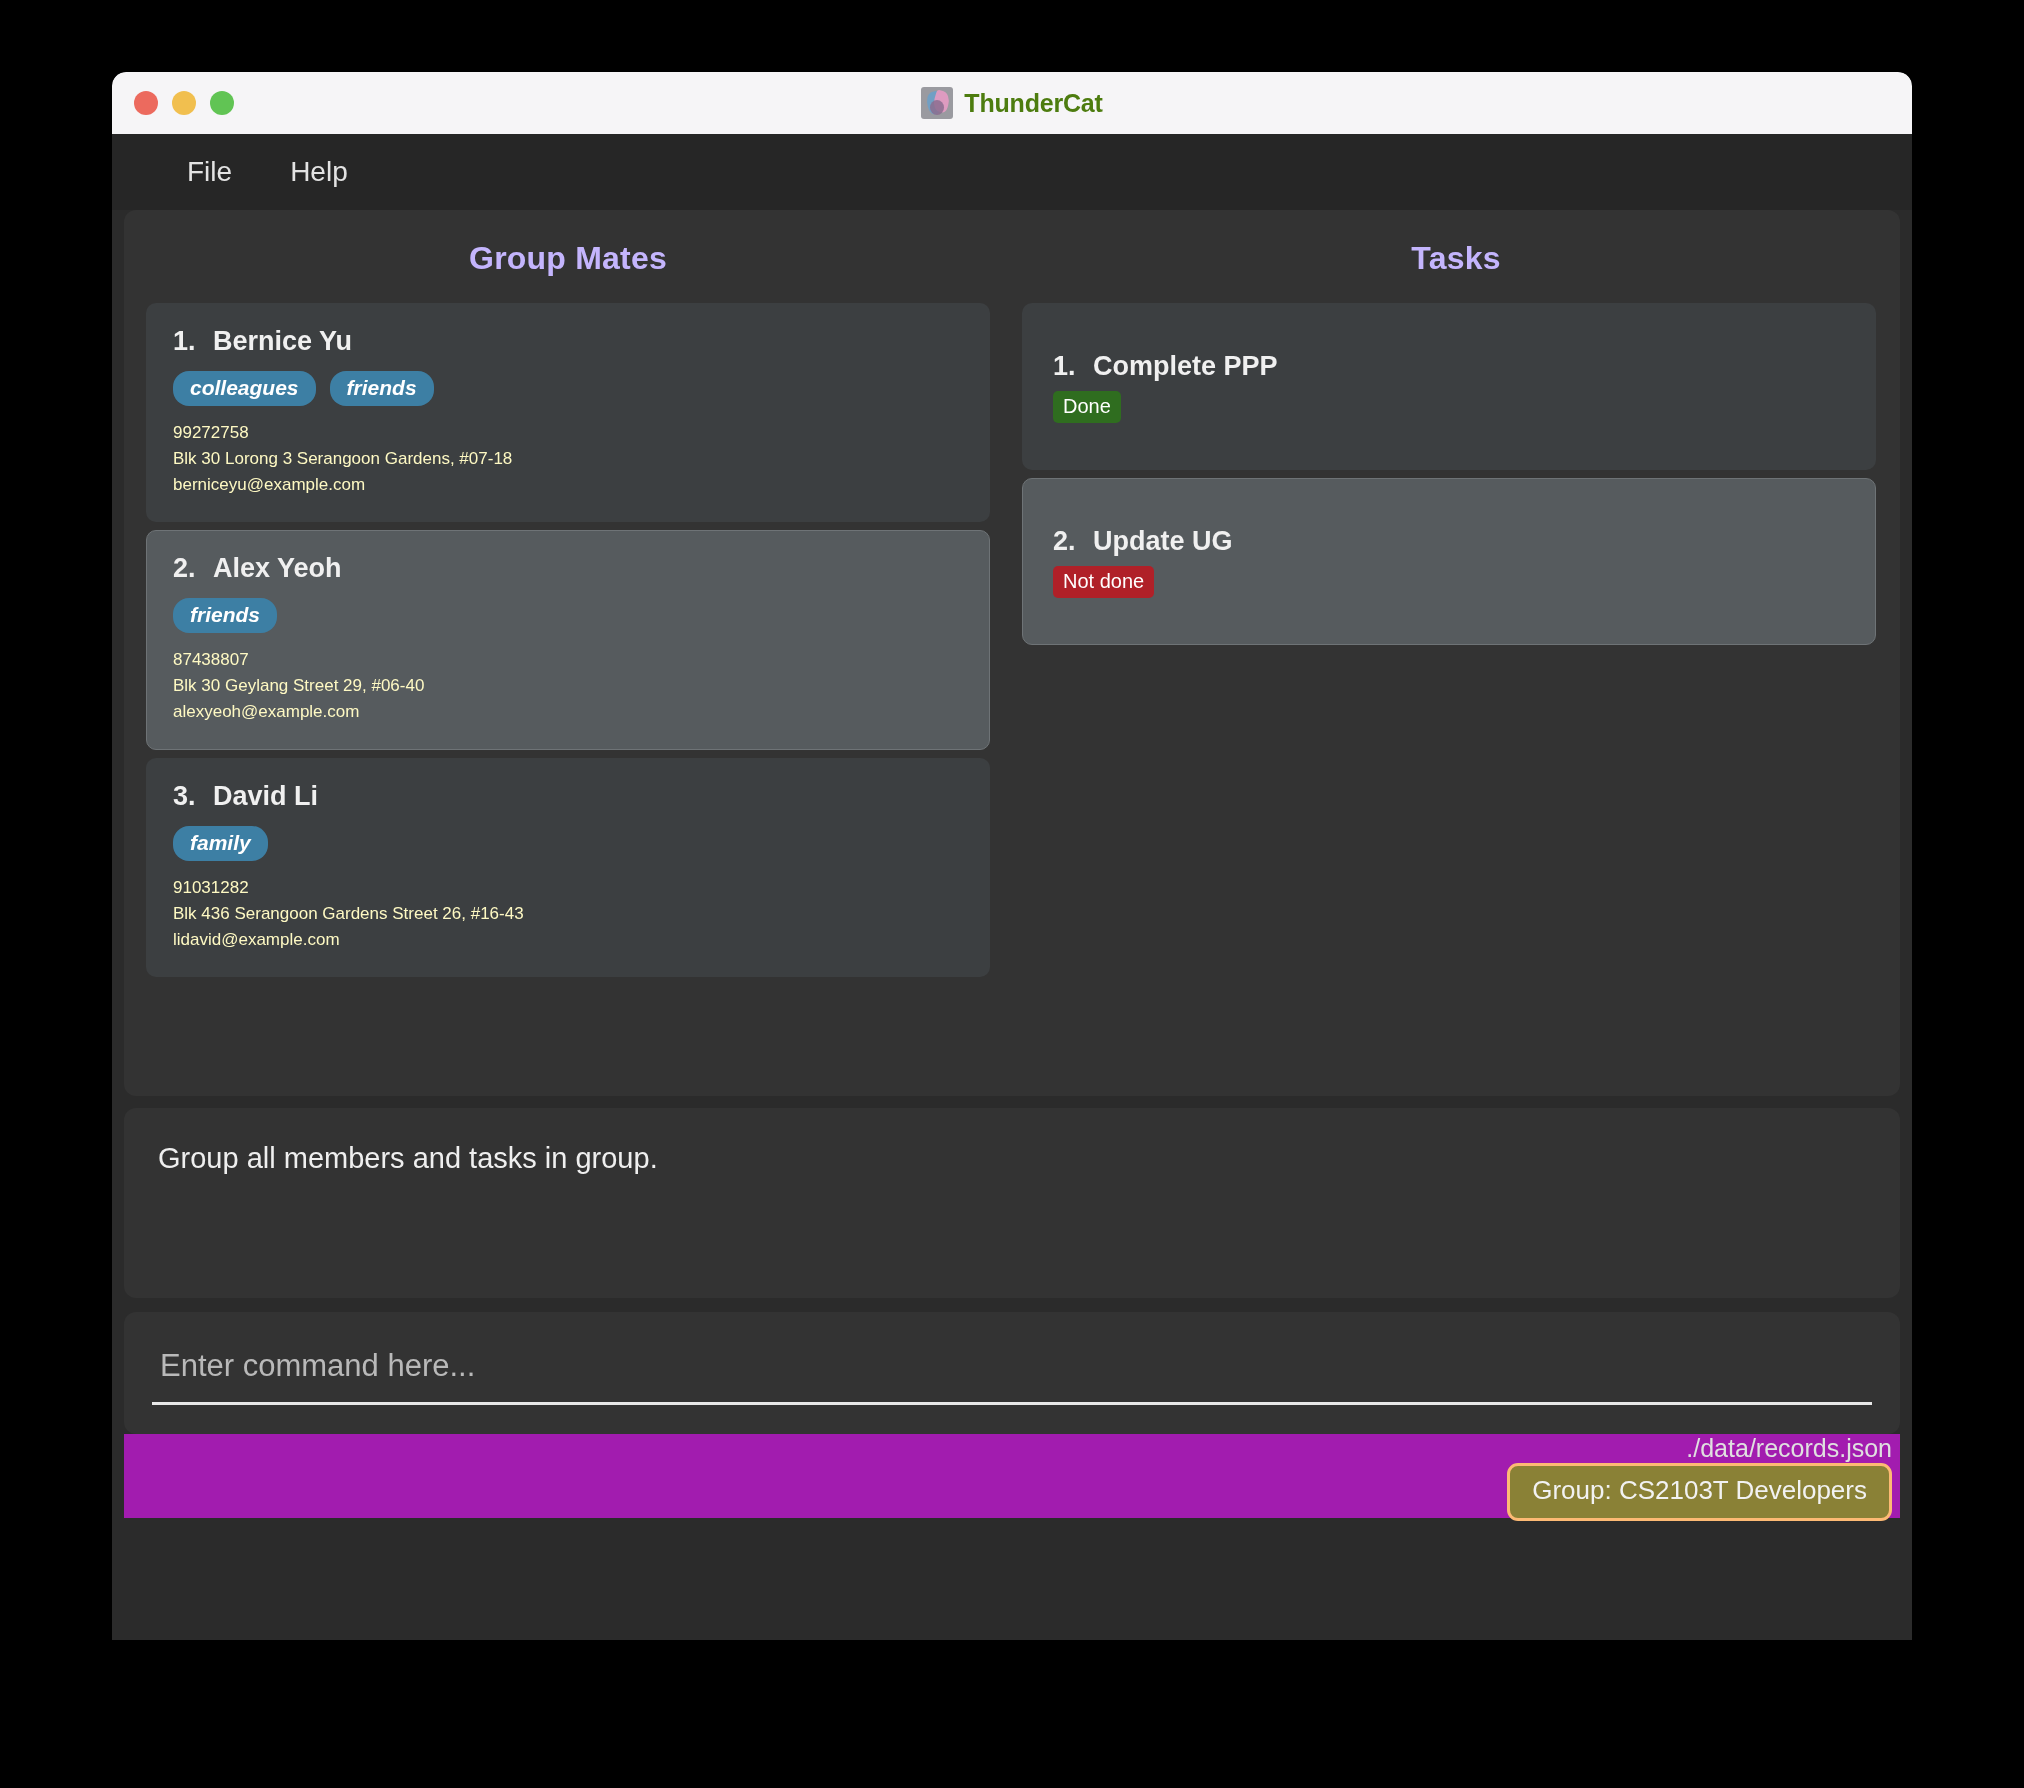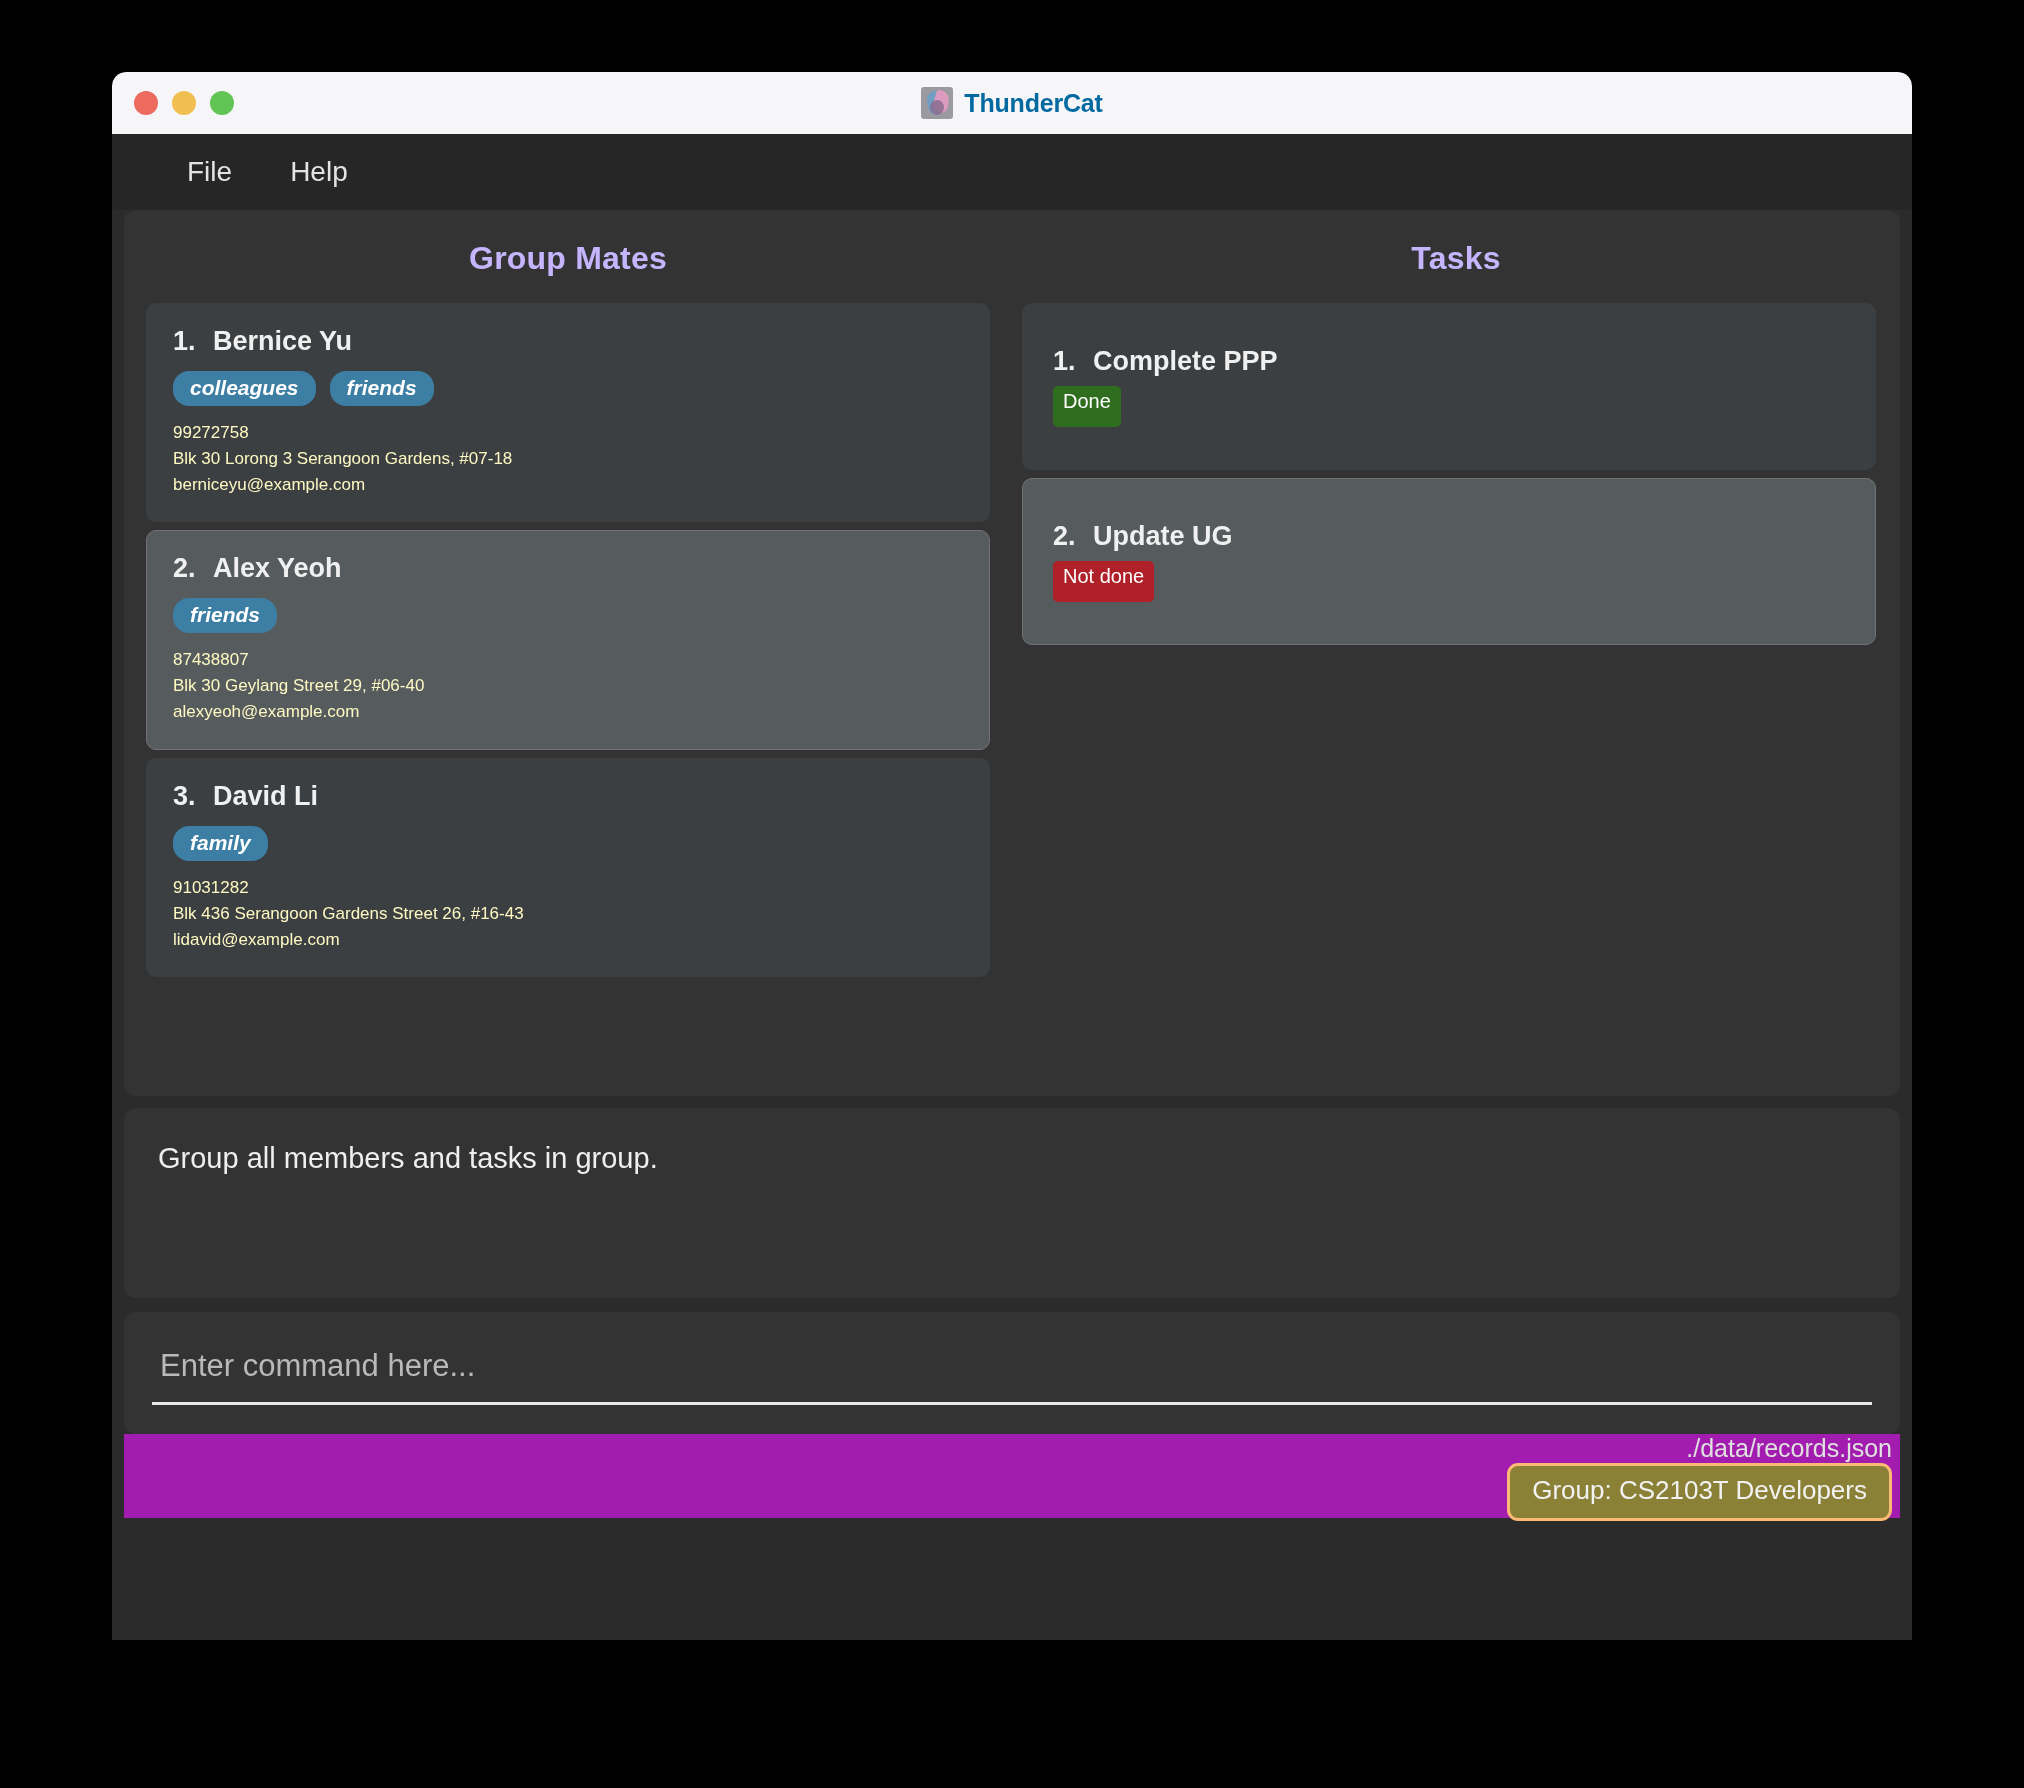--- a/index.html
+++ b/index.html
@@ -94,21 +94,21 @@
     position: absolute;
     left: 9px; top: 13px;
     width: 14px; height: 15px;
     border-radius: 50%;
     background: #8b6d8f;
     opacity: 0.85;
   }
   #window-title {
     font-size: 25px;
     font-weight: bold;
-    color: #0369a1;
+    color: #4d7c0f;
     letter-spacing: -0.2px;
   }
 
   
   #menubar {
     height: 76px;
     background: #262626;
     display: flex;
     align-items: center;
     padding-left: 52px;
@@ -228,21 +228,21 @@
     font-weight: bold;
     color: #f0f0f0;
     display: flex;
     gap: 14px;
     align-items: baseline;
     margin-bottom: 9px;
   }
   .status-badge {
     font-size: 20px;
     color: #ffffff;
-    padding: 5px 10px 16px 10px;
+    padding: 5px 10px 7px 10px;
     border-radius: 5px;
     line-height: 1;
     display: inline-block;
     align-self: flex-start;
   }
   .status-done     { background: #2f6d1f; }
   .status-notdone  { background: #b02028; }
 
   
   #result-panel {

